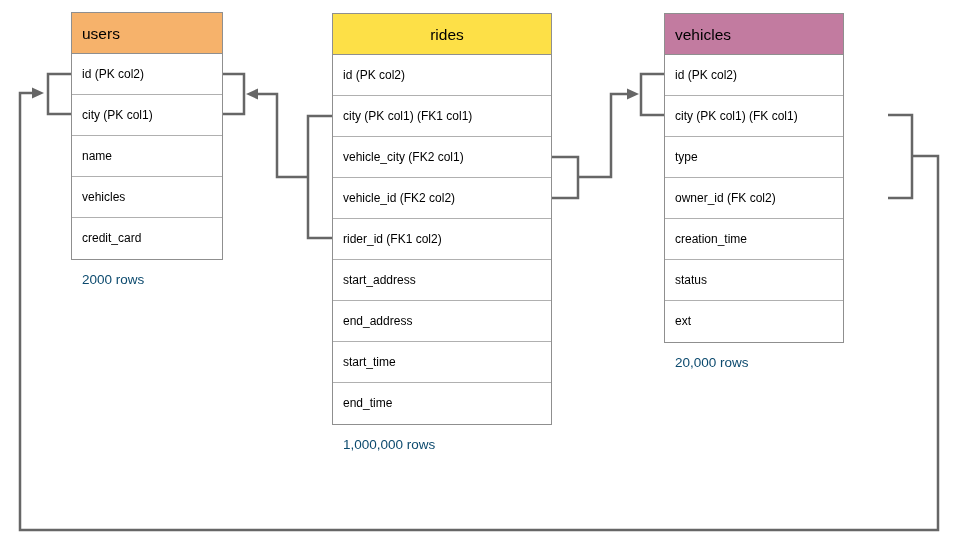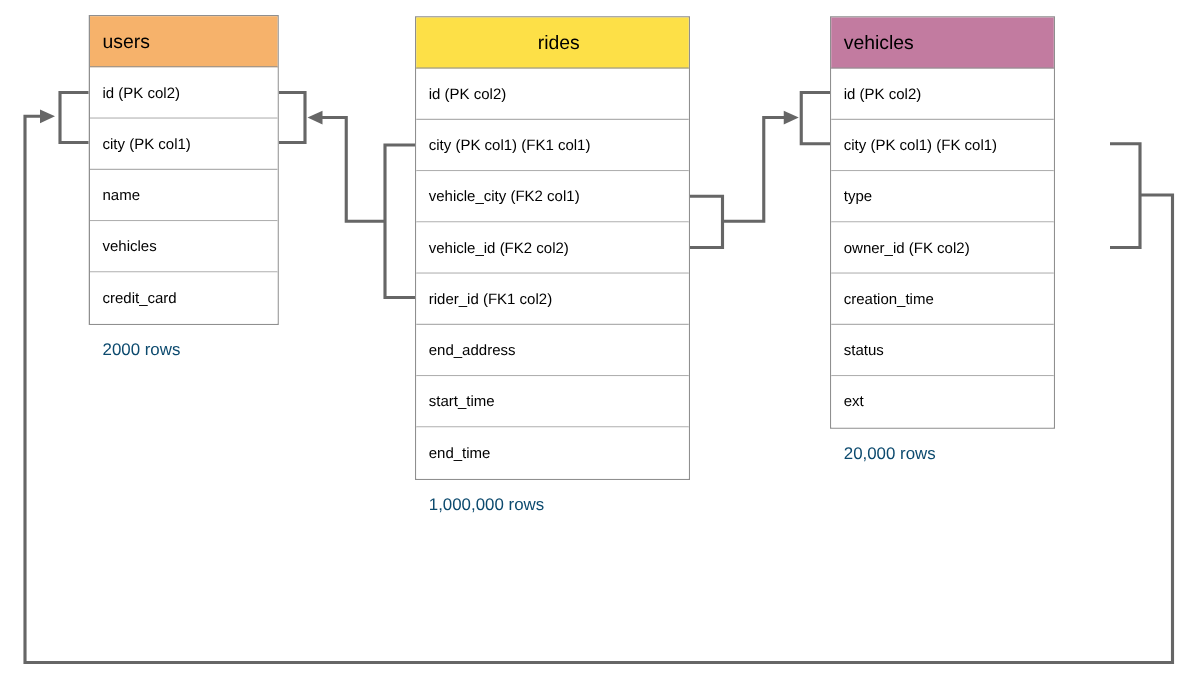--- a/index.html
+++ b/index.html
@@ -102,20 +102,21 @@
   </div>
 
   <div class="tblwrap" style="left:332px; top:13px; width:220px;">
     <div class="tbl">
       <div class="thead head-rides">rides</div>
       <div class="cell">id (PK col2)</div>
       <div class="cell">city (PK col1) (FK1 col1)</div>
       <div class="cell">vehicle_city (FK2 col1)</div>
       <div class="cell">vehicle_id (FK2 col2)</div>
       <div class="cell">rider_id (FK1 col2)</div>
+      <div class="cell">start_address</div>
       <div class="cell">end_address</div>
       <div class="cell">start_time</div>
       <div class="cell">end_time</div>
     </div>
     <div class="rowcount">1,000,000 rows</div>
   </div>
 
   <div class="tblwrap" style="left:664px; top:13px; width:180px;">
     <div class="tbl">
       <div class="thead head-vehicles">vehicles</div>

